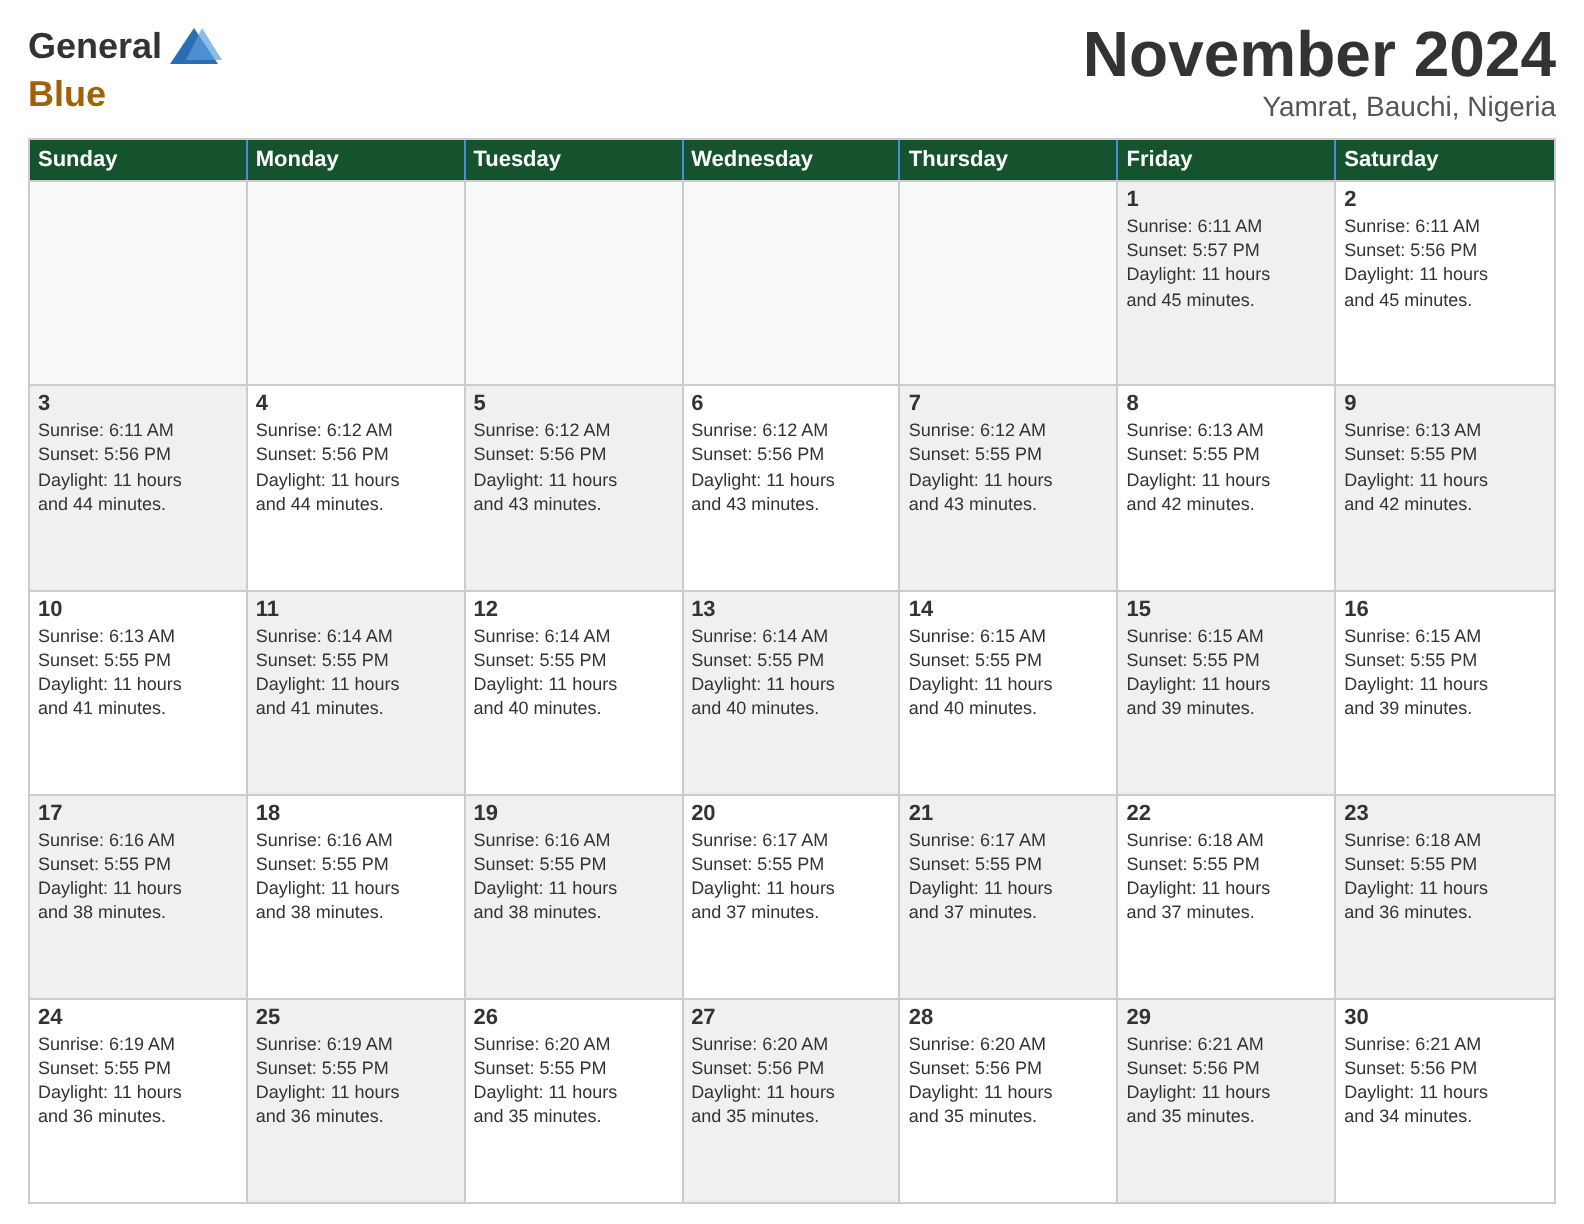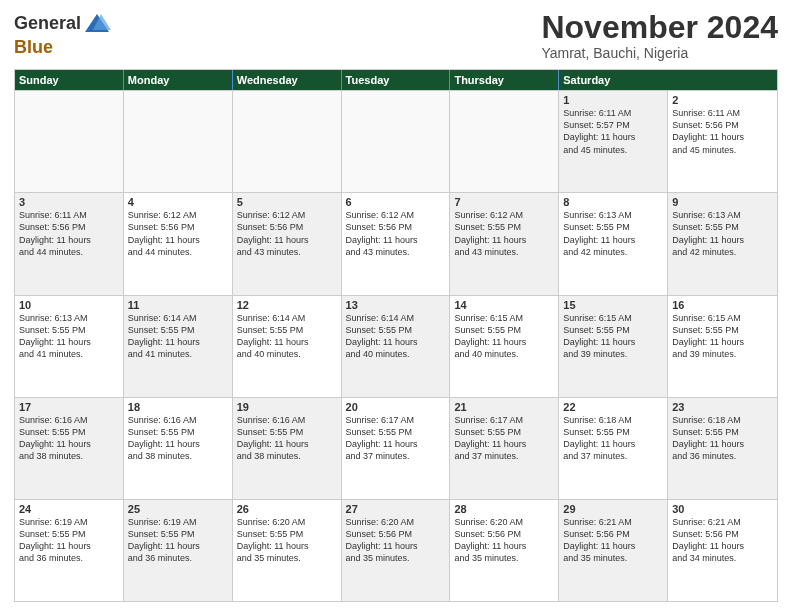--- a/index.html
+++ b/index.html
@@ -41,20 +41,21 @@
       font-size: 18px;
       font-weight: bold;
       color: #a16207;
     }
     .logo-icon {
       width: 28px;
       height: 28px;
       margin-left: 2px;
     }
     .title-area {
+      text-align: right;
     }
     .month-title {
       font-size: 32px;
       font-weight: bold;
       color: #333;
       line-height: 1.1;
     }
     .location {
       font-size: 14px;
       color: #555;
@@ -133,23 +134,24 @@
     <div class="title-area">
       <div class="month-title">November 2024</div>
       <div class="location">Yamrat, Bauchi, Nigeria</div>
     </div>
   </div>
 
   <div class="calendar">
     <div class="cal-header-row" id="cal-header">
         <div class="cal-header-cell">Sunday</div>
         <div class="cal-header-cell">Monday</div>
+        <div class="cal-header-cell">Tuesday</div>
         <div class="cal-header-cell">Wednesday</div>
-        <div class="cal-header-cell">Tuesday</div>
         <div class="cal-header-cell">Thursday</div>
+        <div class="cal-header-cell">Friday</div>
         <div class="cal-header-cell">Saturday</div>
       </div>
     <div class="cal-body" id="cal-body">
         <div class="cal-row">
           <div class="cal-cell empty"></div>
           <div class="cal-cell empty"></div>
           <div class="cal-cell empty"></div>
           <div class="cal-cell empty"></div>
           <div class="cal-cell empty"></div>
           <div class="cal-cell shaded">

